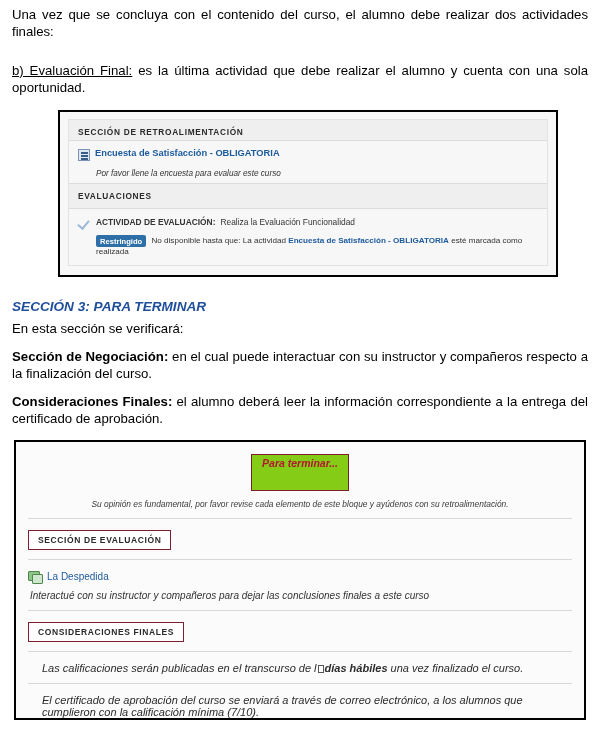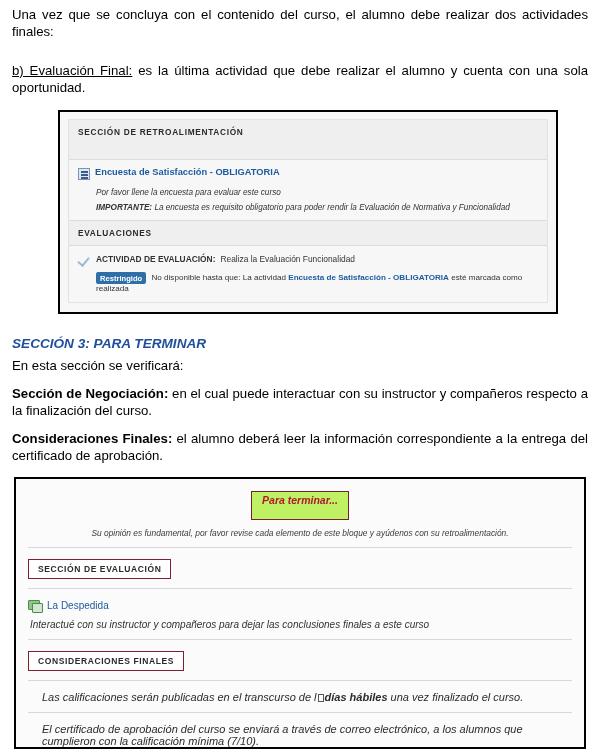--- a/index.html
+++ b/index.html
@@ -40,21 +40,21 @@
   }
   .shot1-inner {
     background: #f4f4f4;
     border: 1px solid #e2e2e2;
   }
   .sec-head {
     font-size: 8.3px;
     font-weight: bold;
     letter-spacing: 0.7px;
     color: #2a2a2a;
-    padding: 7px 9px 22px 9px;
+    padding: 7px 9px 3px 9px;
     background: #efefef;
     border-bottom: 1px solid #dcdcdc;
   }
   .row {
     padding: 7px 9px 6px 9px;
     background: #f7f7f7;
     display: flex;
     align-items: flex-start;
     gap: 5px;
   }
@@ -189,22 +189,22 @@
     text-align: center;
     padding-top: 2px;
   }
   .para-terminar {
     display: inline-block;
     border: 1.5px solid #7d1f2e;
     color: #b0182e;
     font-weight: bold;
     font-style: italic;
     font-size: 10.5px;
-    padding: 2px 10px 13px 10px;
-    background: #bef264;
+    padding: 2px 10px 21px 10px;
+    background: #84cc16;
   }
   .opinion {
     text-align: center;
     font-size: 8.4px;
     font-style: italic;
     color: #3a3a3a;
     margin-top: 8px;
   }
   .boxhead {
     display: inline-block;
@@ -275,21 +275,20 @@
 
       <div class="sec-head">SECCIÓN DE RETROALIMENTACIÓN</div>
 
       <div class="row">
         <span class="icon-survey"></span>
         <span class="link-blue">Encuesta de Satisfacción - OBLIGATORIA</span>
       </div>
 
       <div class="desc">Por favor llene la encuesta para evaluar este curso</div>
 
-      <div class="desc2"><span class="b">IMPORTANTE:</span><span> La encuesta es requisito obligatorio para poder rendir la Evaluación de Normativa y Funcionalidad</span></div>
 
       <div class="evaluaciones">EVALUACIONES</div>
 
       <div class="act-row">
         <span class="icon-check"></span>
         <span class="b">ACTIVIDAD DE EVALUACIÓN:</span>
           <span> Realiza la Evaluación Funcionalidad</span>
       </div>
 
       <div class="restr-row">

